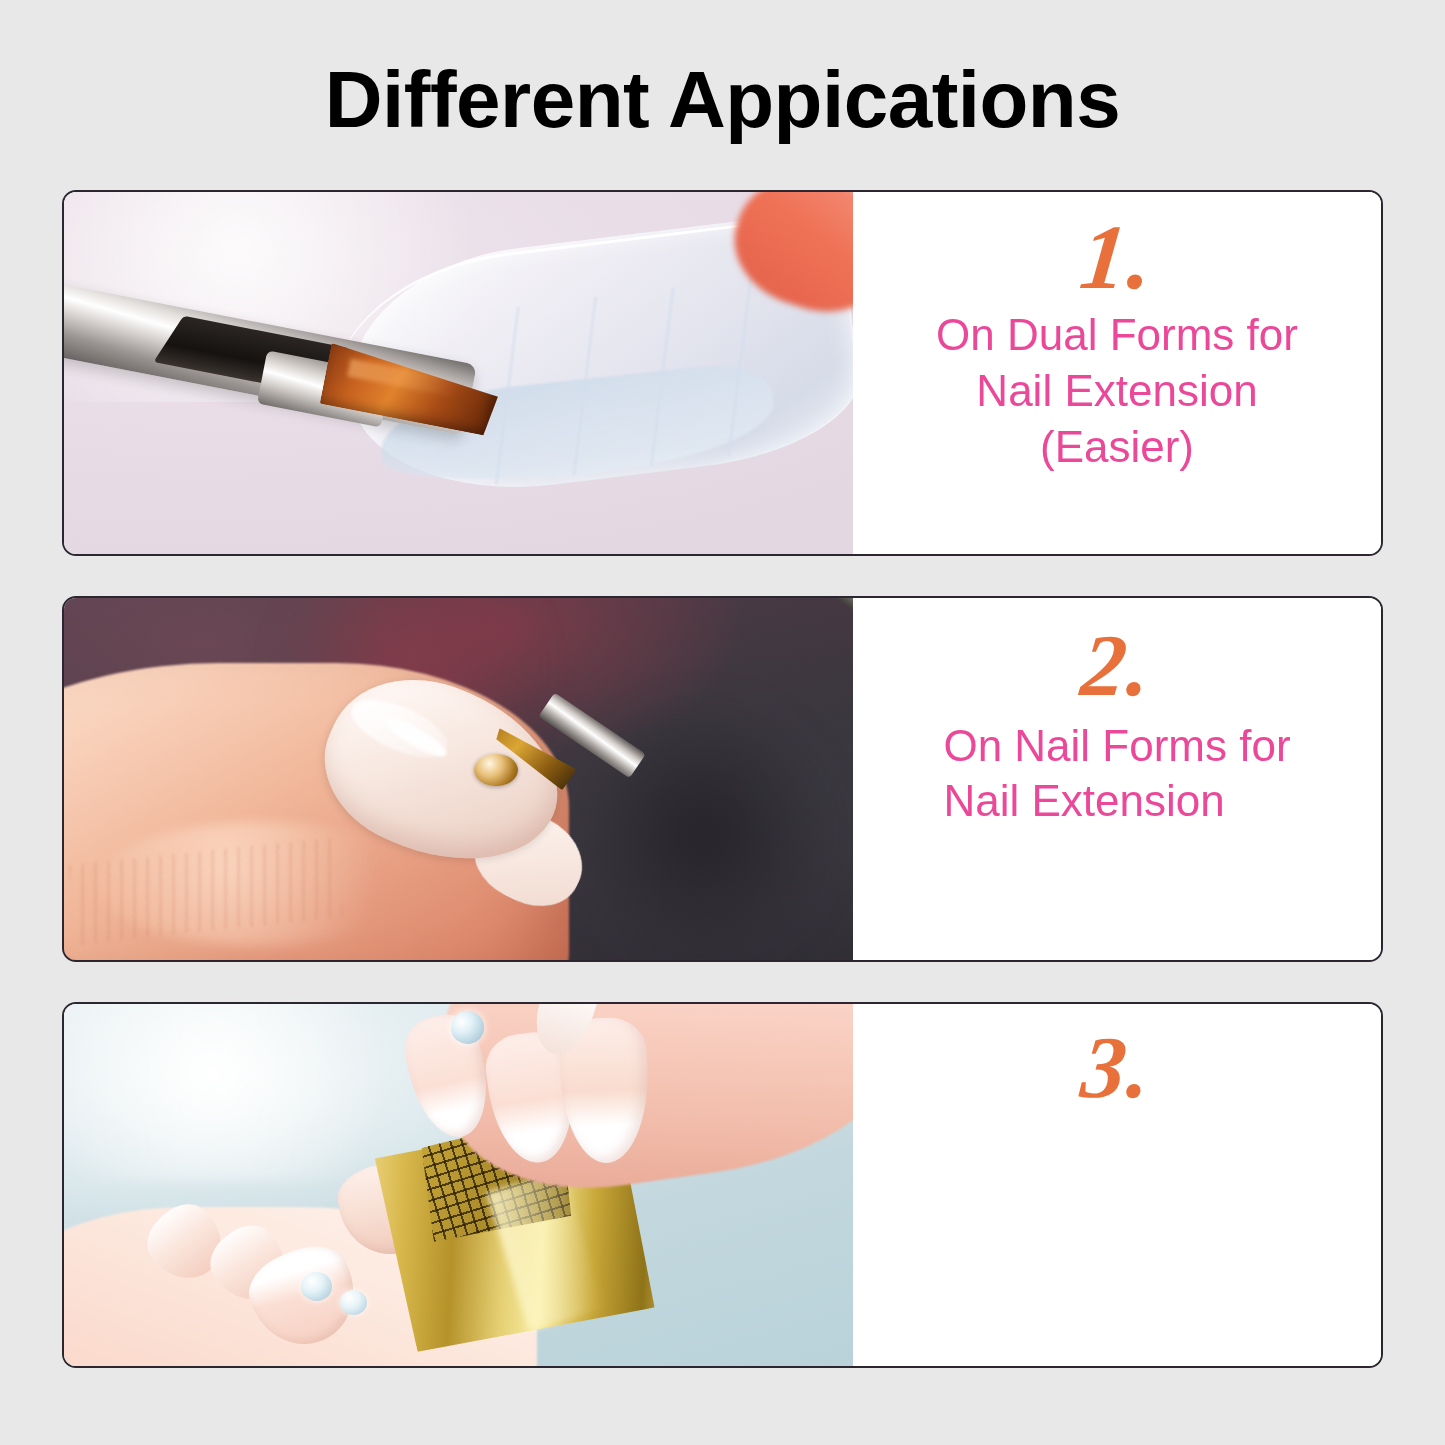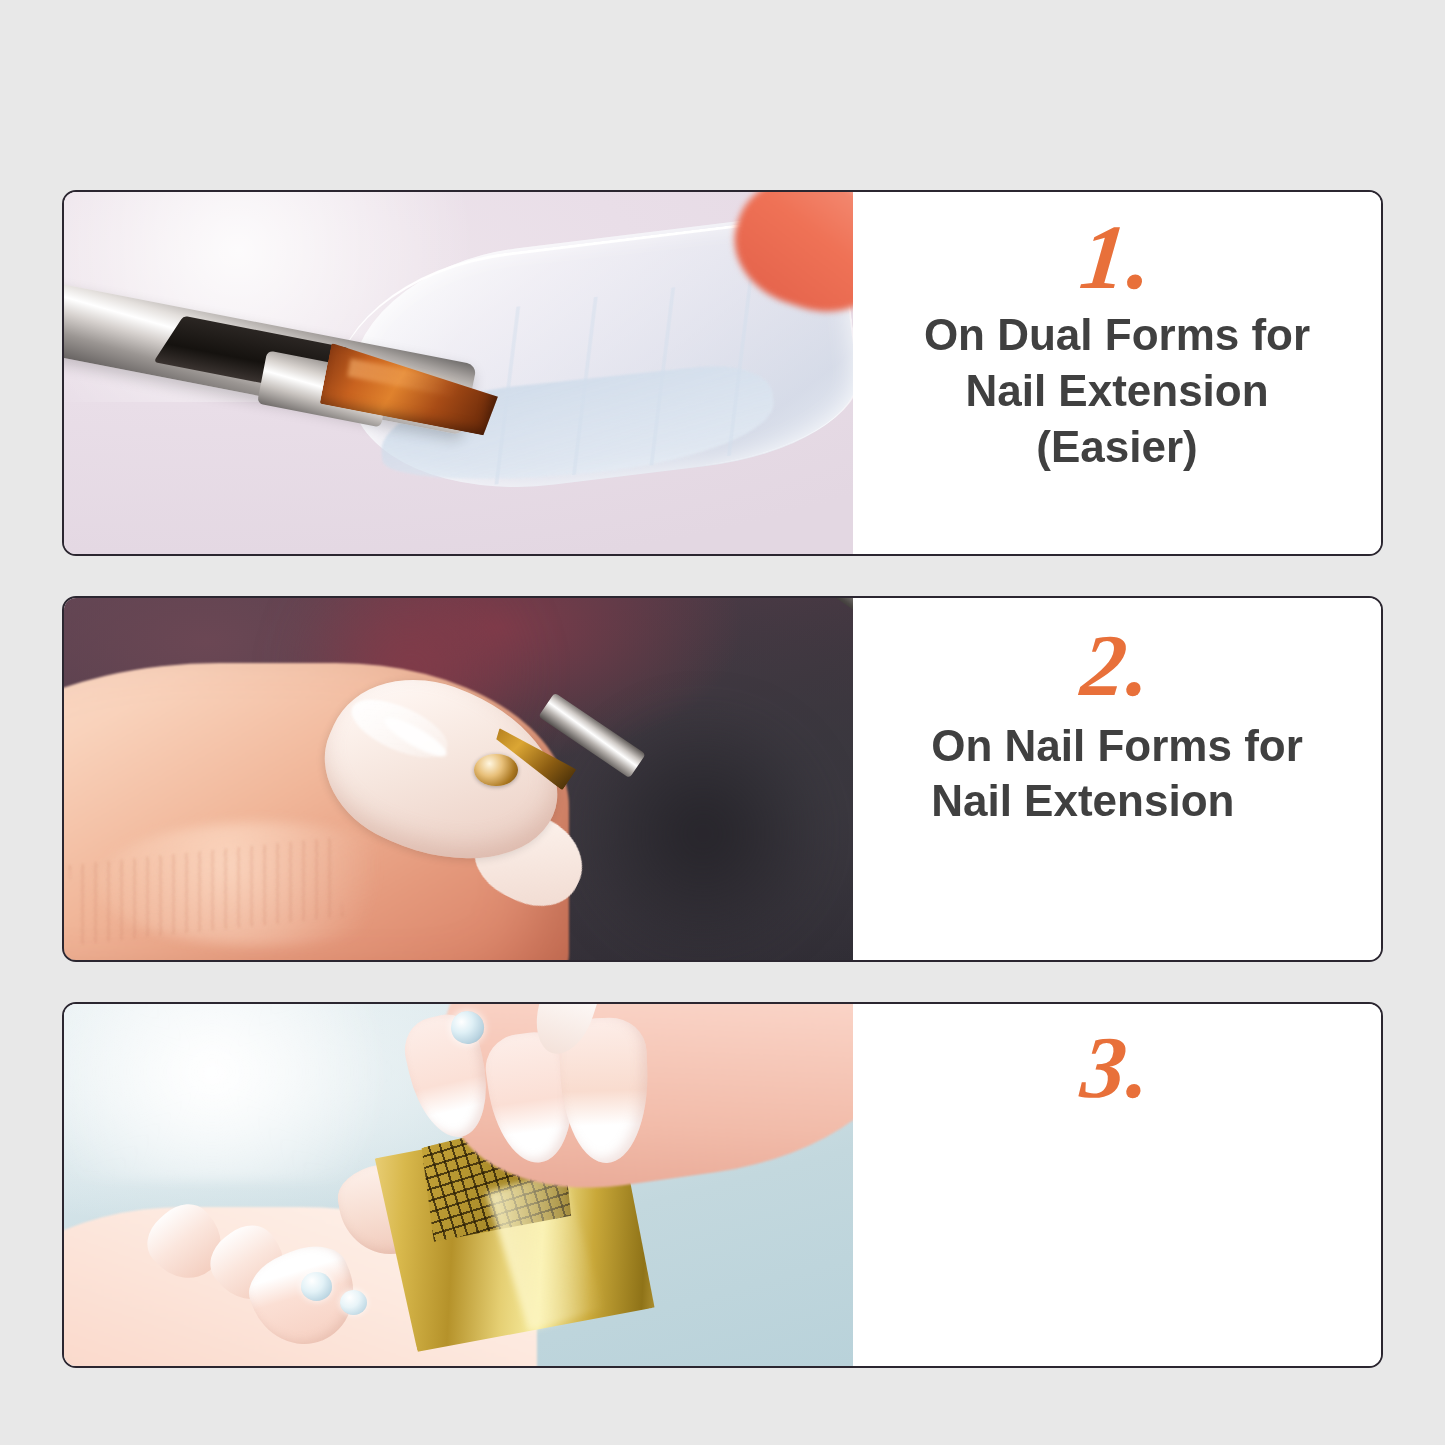--- a/index.html
+++ b/index.html
@@ -83,24 +83,24 @@
     letter-spacing: 2px;
     text-align: center;
     margin: 0 0 6px 0;
     transform: skewX(-6deg);
   }
   .numeral-2 { font-size: 88px; margin-bottom: 10px; }
   .numeral-3 { font-size: 88px; margin-bottom: 6px; }
 
   .caption {
     font-family: "Liberation Sans", sans-serif;
-    font-weight: 700;
+    font-weight: 400;
     font-size: 44px;
     line-height: 1.27;
-    color: #404040;
+    color: #ec4899;
     text-align: center;
     padding: 0 26px;
     white-space: pre-line;
   }
   .caption-1 { text-align: center; }
   .caption-2 { text-align: left; }
   .caption-3 { text-align: left; }
 
   
   .p1-bg {
@@ -480,20 +480,21 @@
     border-radius: 50%;
     background: radial-gradient(circle at 35% 30%, #ffffff 0%, #e8f4f8 40%, #c3dbe6 75%, #9cbbca 100%);
     box-shadow: 0 0 6px rgba(255,255,255,.8);
   }
 </style>
 </head>
 <body>
 
 <div class="page">
 
+  <div class="page-title">Different Appications</div>
 
   <div class="card card-1">
     <div class="photo">
       <div class="p1-bg"></div>
       <div class="p1-glow"></div>
       <div class="p1-form"></div>
       <div class="p1-form-under"></div>
       <div class="p1-ridges"></div>
       <div class="p1-form-edge"></div>
       <div class="p1-finger"></div>

